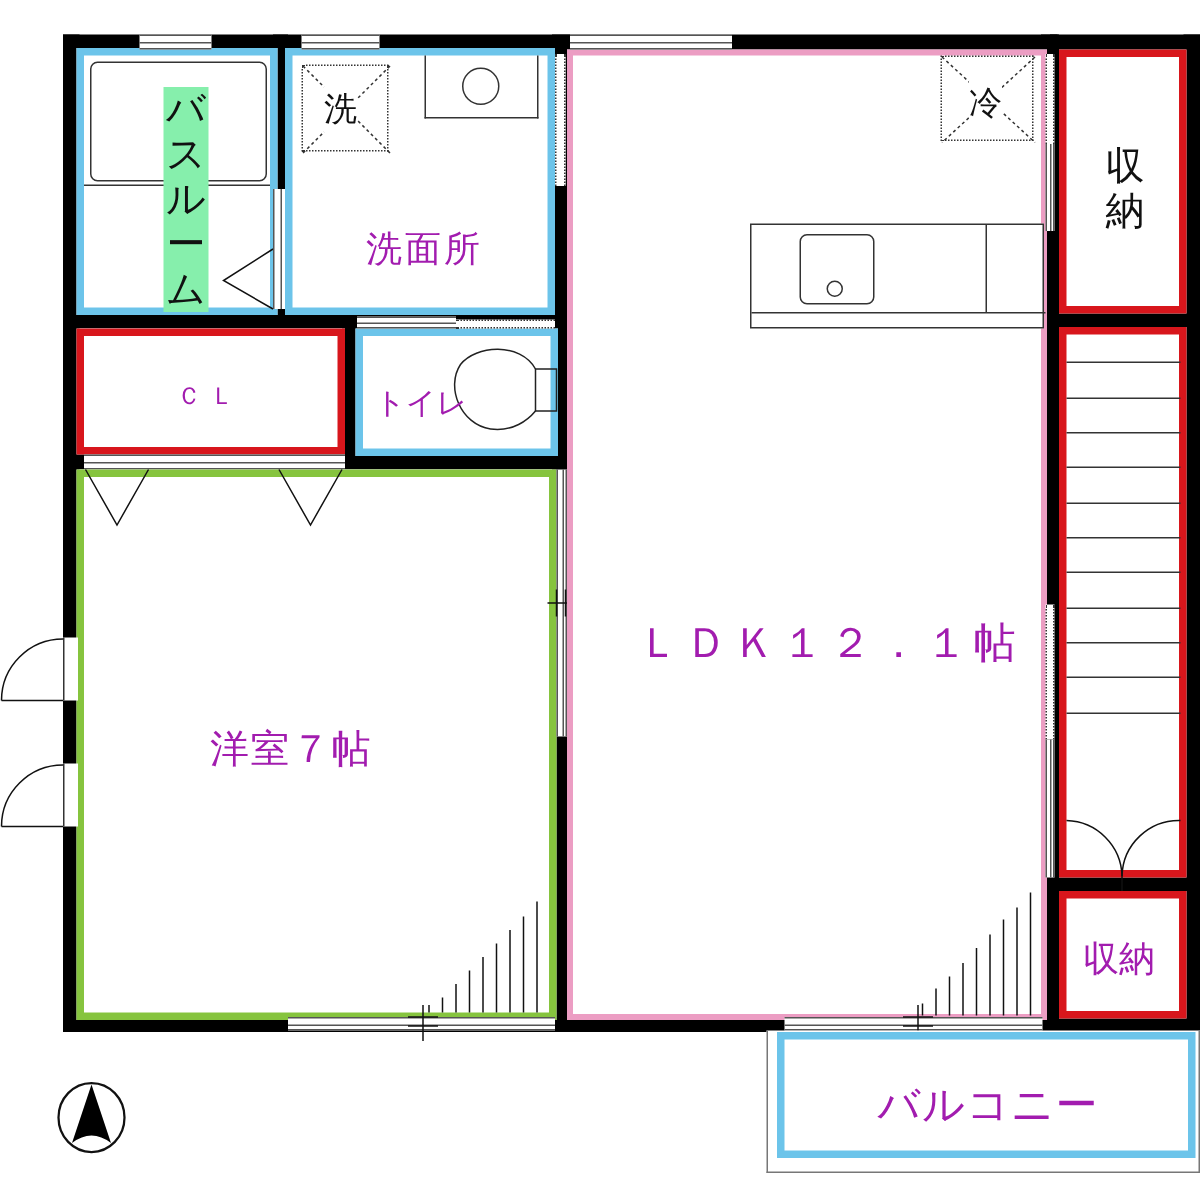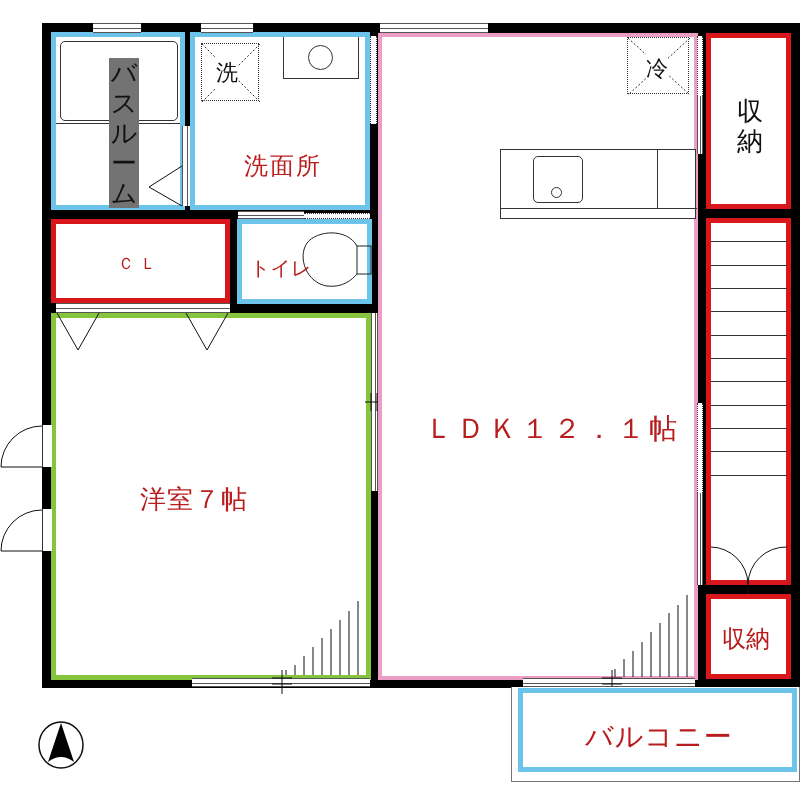--- a/index.html
+++ b/index.html
@@ -5,21 +5,21 @@
   html, body { margin: 0; padding: 0; background: #ffffff; }
   body { width: 800px; height: 800px; position: relative; overflow: hidden;
          font-family: "DejaVu Sans", "Liberation Sans", sans-serif; color: #111; }
   .abs { position: absolute; box-sizing: border-box; }
   .wall { background: #000; position: absolute; }
   .room { position: absolute; box-sizing: border-box; background: #fff; }
   .blue { border: 5px solid #6cc4ea; }
   .red { border: 5px solid #d8161c; }
   .green { border: 5px solid #86c43e; }
   .pink { border: 4px solid #ec9dc3; }
-  .label { position: absolute; font-size: 26px; letter-spacing: 2px; white-space: nowrap; color: #b91c1c; }
+  .label { position: absolute; font-size: 26px; letter-spacing: 2px; white-space: nowrap; color: #a21caf; }
   .vlabel { position: absolute; font-size: 26px; line-height: 30px; width: 30px; text-align: center; word-break: break-all; white-space: normal; color:#111; }
   .win { position: absolute; background: #fff; border-top: 1px solid #555; border-bottom: 1px solid #555; box-sizing: border-box; }
   .win::after { content: ""; position: absolute; left: 0; right: 0; top: 50%; border-top: 1px solid #555; }
   .vwin { position: absolute; background: #fff; border-left: 1px solid #555; border-right: 1px solid #555; box-sizing: border-box; }
   .vwin::after { content: ""; position: absolute; top: 0; bottom: 0; left: 50%; border-left: 1px solid #555; }
   .dotted-v { position: absolute; background: #fff; border-left: 1px dotted #333; border-right: 1px dotted #333; box-sizing: border-box; }
   .dotted-h { position: absolute; background: #fff; border-top: 1px dotted #333; border-bottom: 1px dotted #333; box-sizing: border-box; }
   svg { position: absolute; overflow: visible; }
 </style>
 </head>
@@ -39,21 +39,21 @@
 <div class="wall" style="left:694px;top:23px;width:12px;height:665px;"></div>
 <div class="wall" style="left:700px;top:206px;width:100px;height:12px;"></div>
 <div class="wall" style="left:700px;top:582px;width:100px;height:14px;"></div>
 <div class="wall" style="left:608px;top:211px;width:92px;height:28px;"></div>
 <div class="abs" style="left:617px;top:221px;width:80px;height:9px;background:#fff;"></div>
 
 <div class="room blue" style="left:51px;top:32px;width:134px;height:178px;">
   <div class="abs" style="left:4px;top:4px;width:118px;height:80px;border:1px solid #333;border-radius:5px;"></div>
   <div class="abs" style="left:0;top:86px;width:124px;border-top:1px solid #333;"></div>
 </div>
-<div class="vlabel" style="left:109px;top:58px;background:#737373;">バスルーム</div>
+<div class="vlabel" style="left:109px;top:58px;background:#86efac;">バスルーム</div>
 <svg style="left:145px;top:162px;" width="40" height="45">
   <polyline points="37,4 4,25 37,44" fill="none" stroke="#111" stroke-width="1"></polyline>
 </svg>
 <div class="vwin" style="left:182px;top:126px;width:10px;height:80px;"></div>
 <div class="win" style="left:93px;top:23px;width:48px;height:10px;"></div>
 
 <div class="room blue" style="left:190px;top:32px;width:180px;height:178px;">
   <div class="abs" style="left:88px;top:0;width:76px;height:42px;border:1px solid #333;border-top:none;">
     <div class="abs" style="left:24px;top:8px;width:25px;height:25px;border:1px solid #333;border-radius:50%;"></div>
   </div>

